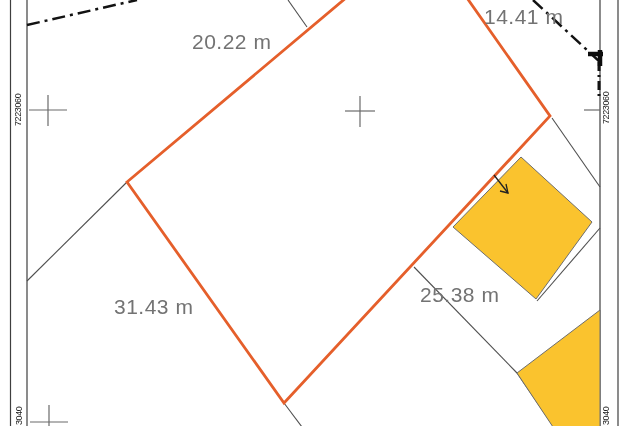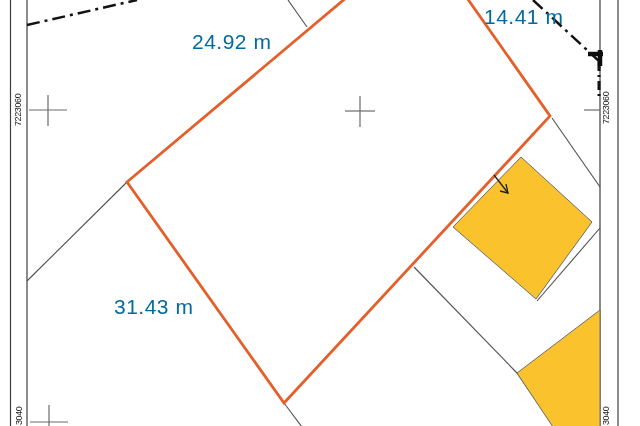--- a/index.html
+++ b/index.html
@@ -9,21 +9,21 @@
   .frame-line{stroke:#3f3f3f;stroke-width:1.2;}
   .neighbor{stroke:#4f4f4f;stroke-width:1.1;fill:none;}
   .cross{stroke:#6a6a6a;stroke-width:1.2;}
   .tick{stroke:#6a6a6a;stroke-width:1.2;}
   .parcel{fill:none;stroke-width:2.8;stroke-linejoin:miter;}
   .building{stroke:#6e6e6e;stroke-width:1;}
   .dashdot{stroke:#121212;fill:none;stroke-dasharray:13 5 3 5;}
   .dashdot-v{stroke:#121212;fill:none;stroke-dasharray:9 4 2 4;}
   .boldmark{stroke:#0d0d0d;fill:none;}
   .arrow{stroke:#222;stroke-width:1.3;fill:none;}
-  .dim-label{position:absolute;font-size:21px;color:#0369a1;white-space:nowrap;letter-spacing:.5px;}
+  .dim-label{position:absolute;font-size:21px;color:#737373;white-space:nowrap;letter-spacing:.5px;}
   .vlabel{position:absolute;font-size:9px;letter-spacing:-0.4px;color:#222;white-space:nowrap;
           transform-origin:0 0;transform:rotate(-90deg);}
 </style>
 </head>
 <body>
 
 <div class="stage">
 
   <svg width="640" height="426" viewBox="0 0 640 426">
 
@@ -66,21 +66,22 @@
     <polygon class="building" points="517,373 600,310 600,427 553,427" fill="#fac32e"></polygon>
 
     <polygon class="parcel" points="127,182 422,-66 550,116 284,403" stroke="#e55f2b"></polygon>
 
     <g>
       <line class="arrow" x1="494" y1="175" x2="508" y2="193"></line>
       <polyline class="arrow" points="500,191 508,193 506,184"></polyline>
     </g>
   </svg>
 
-  <div class="dim-label" style="left:192px;top:30px;">24.92 m</div>
+  <div class="dim-label" style="left:192px;top:30px;">20.22 m</div>
   <div class="dim-label" style="left:484px;top:5px;">14.41 m</div>
   <div class="dim-label" style="left:114px;top:295px;">31.43 m</div>
+  <div class="dim-label" style="left:420px;top:283px;">25.38 m</div>
 
   <div class="vlabel" style="left:13px;top:126px;">7223060</div>
   <div class="vlabel" style="left:601px;top:124px;">7223060</div>
   <div class="vlabel" style="left:14px;top:425px;">3040</div>
   <div class="vlabel" style="left:601px;top:425px;">3040</div>
 </div>
 
 </body></html>

